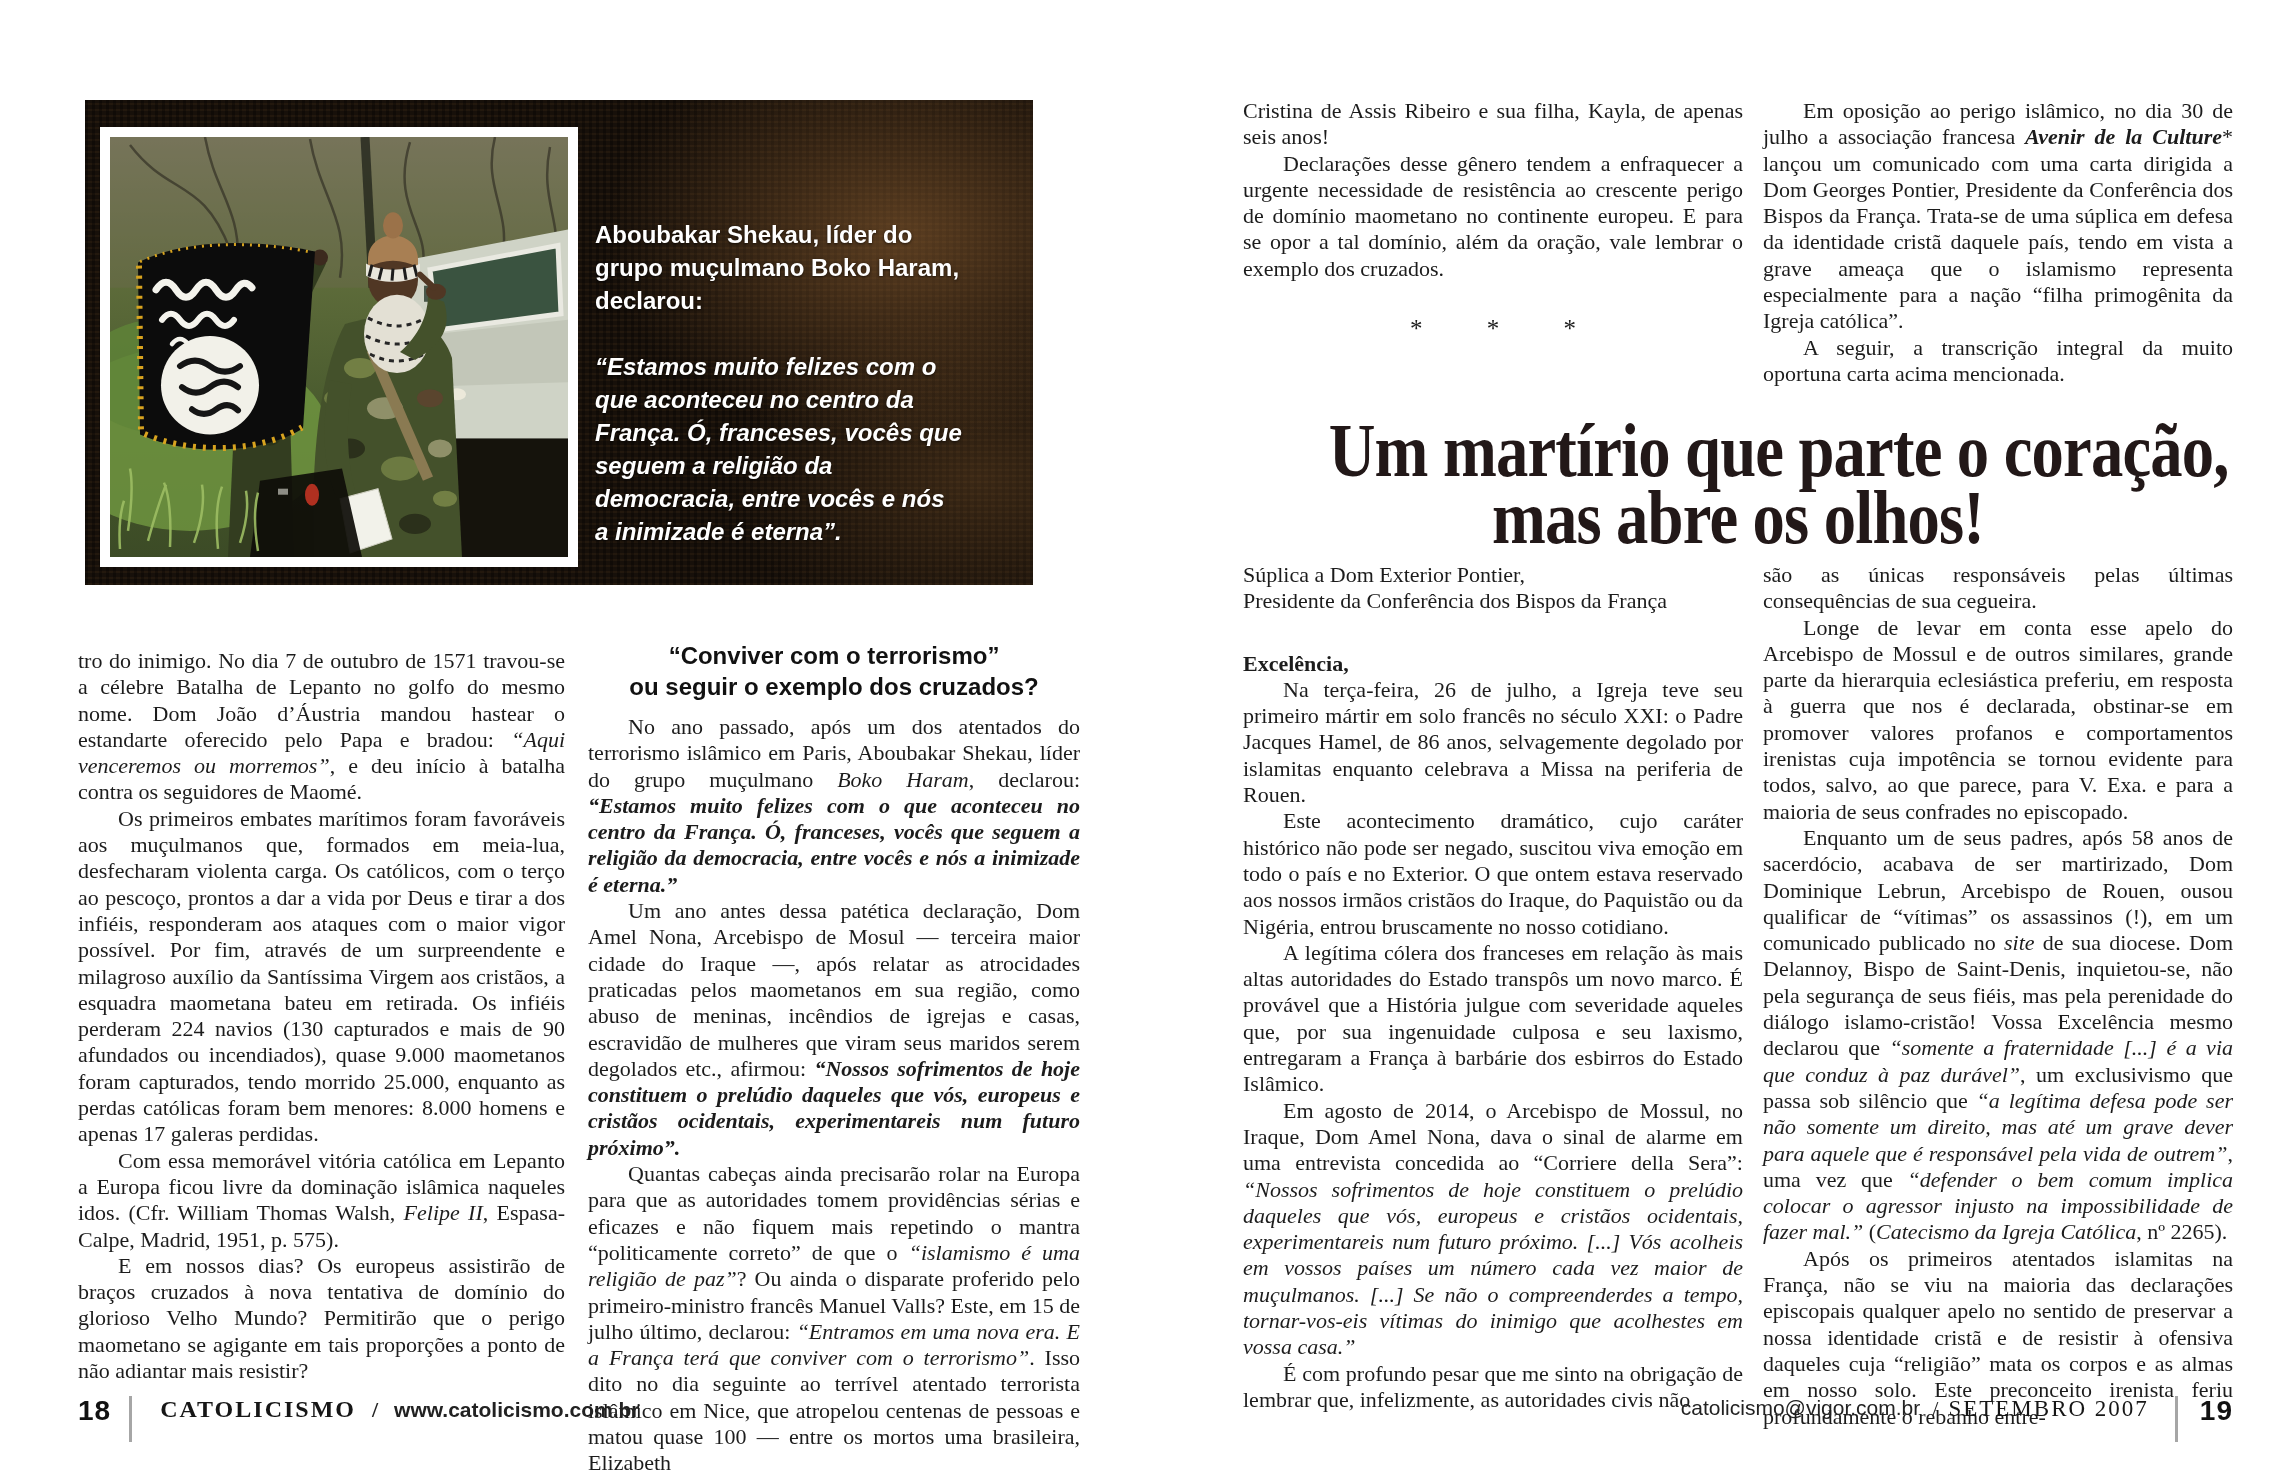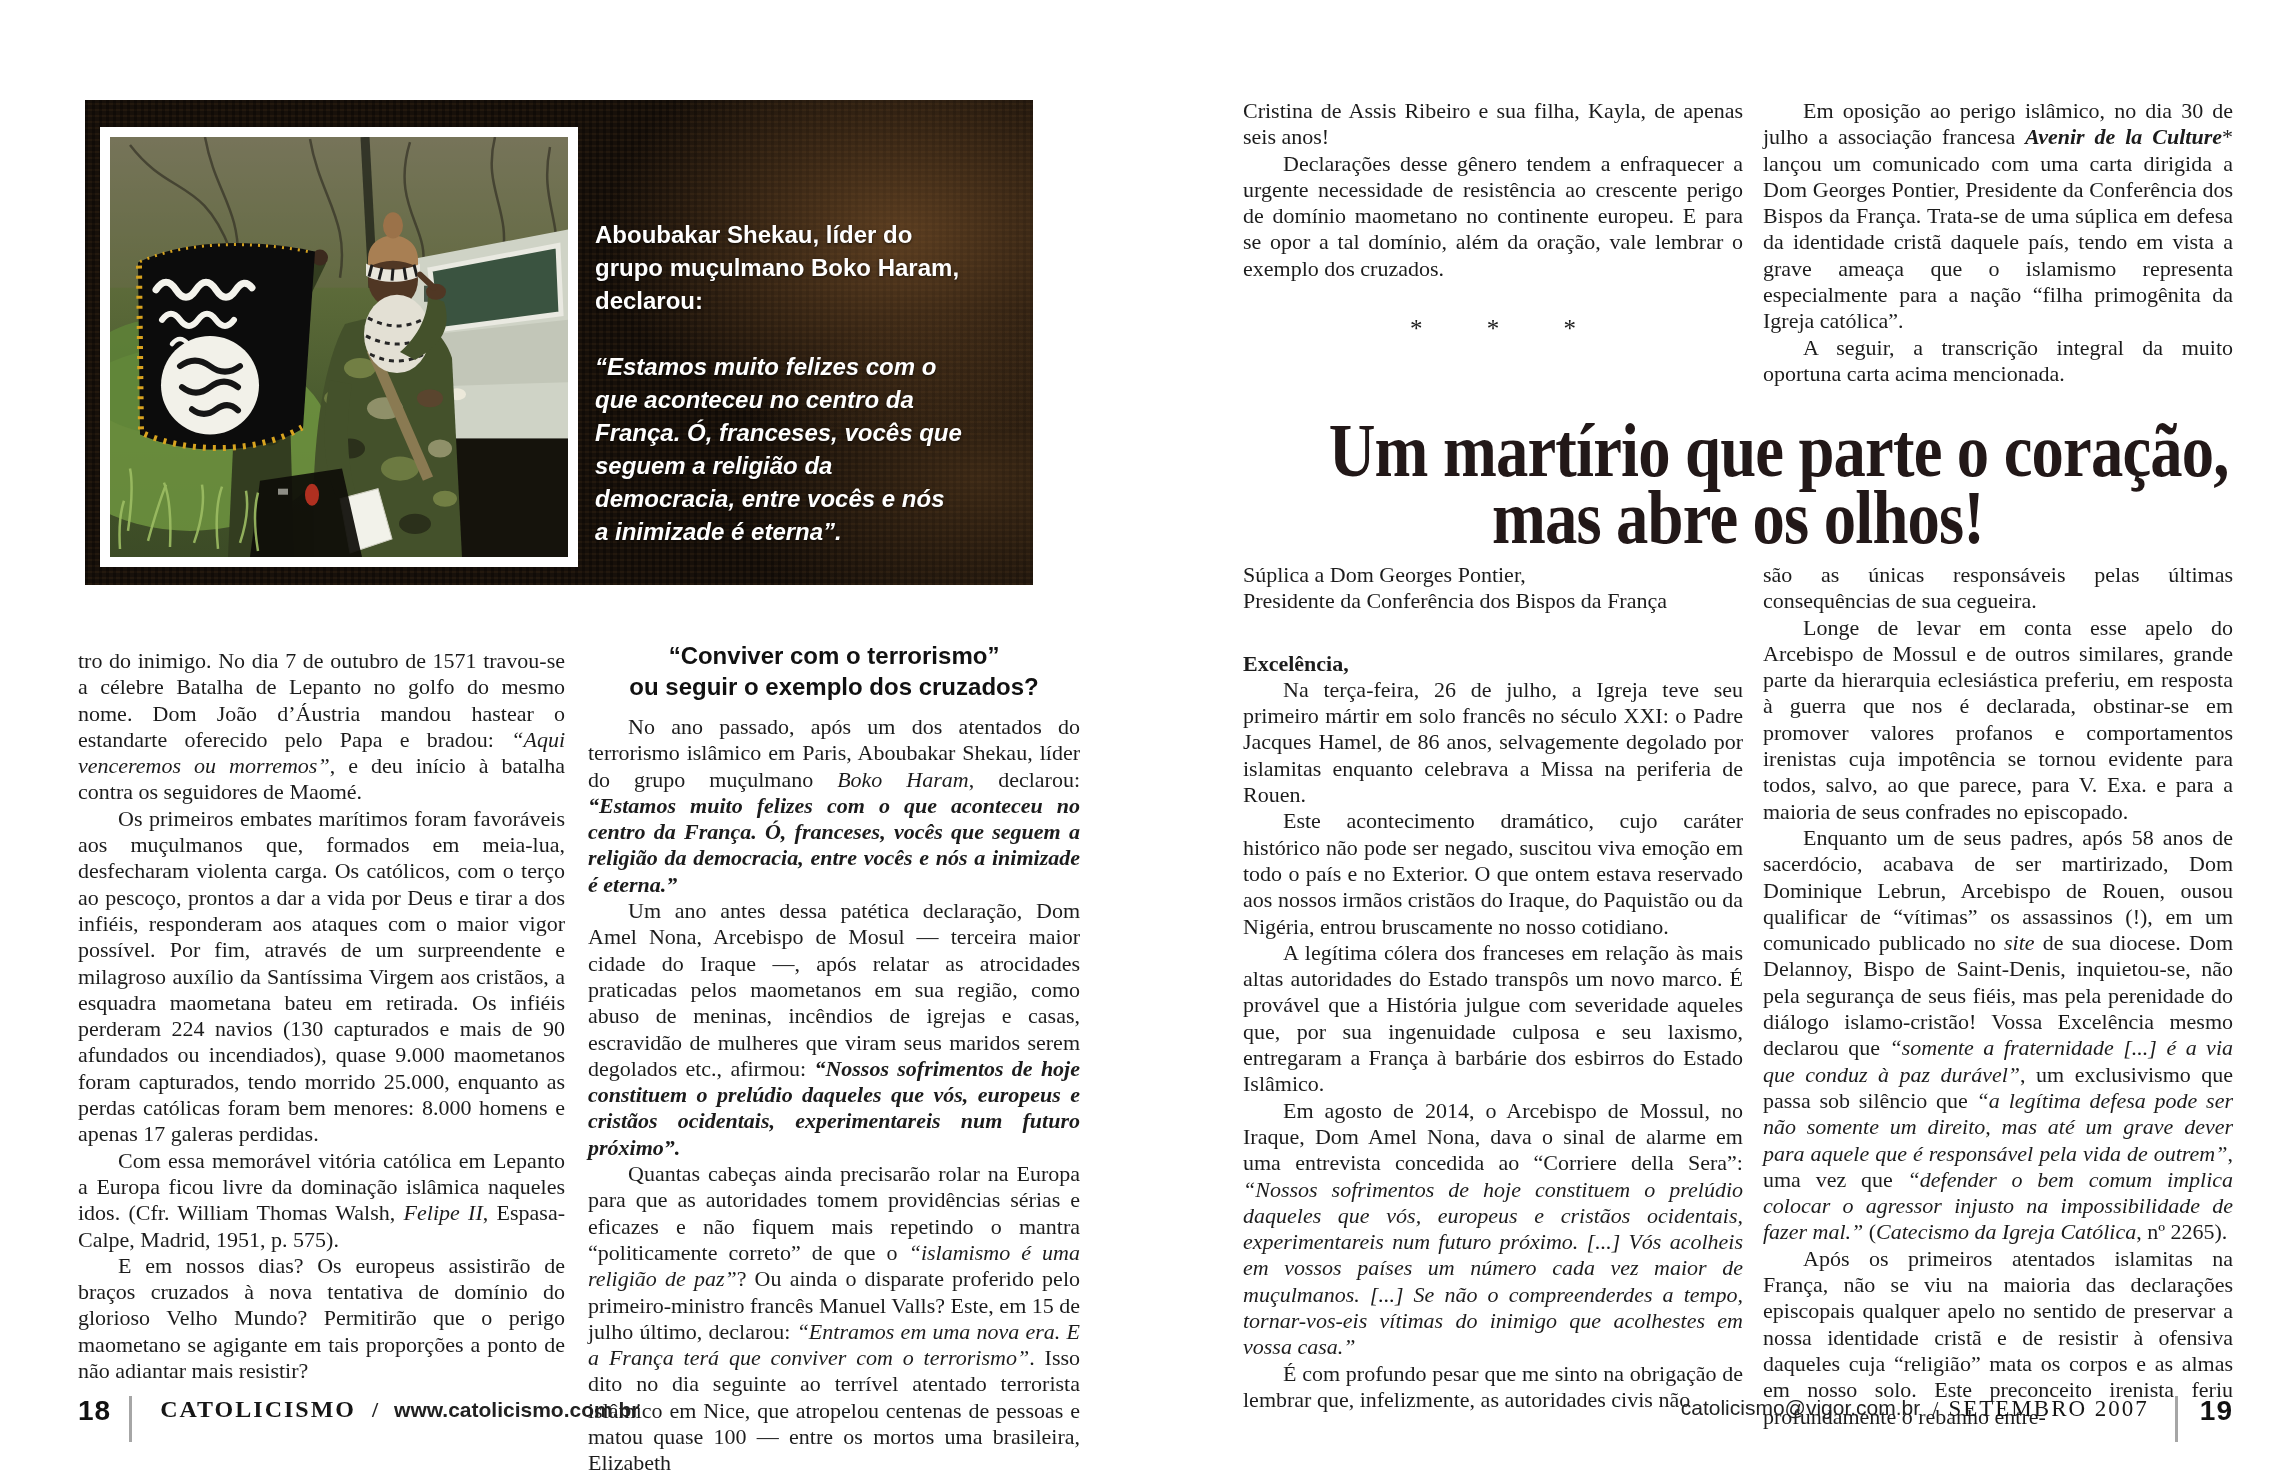--- a/index.html
+++ b/index.html
@@ -249,21 +249,21 @@
       <p class="p">Em oposição ao perigo islâmico, no dia 30 de julho a associação francesa <b><i>Avenir de la Culture</i></b>* lançou um comunicado com uma carta dirigida a Dom Georges Pontier, Presidente da Conferência dos Bispos da França. Trata-se de uma súplica em defesa da identidade cristã daquele país, tendo em vista a grave ameaça que o islamismo representa especialmente para a nação “filha primogênita da Igreja católica”.</p>
       <p class="p">A seguir, a transcrição integral da muito oportuna carta acima mencionada.</p>
     </div>
 
     <h1 class="headline">
       <span class="headline-line">Um martírio que parte o coração,</span><br>
       <span class="headline-line">mas abre os olhos!</span>
     </h1>
 
     <div class="col col-r1-letter">
-      <p class="p subhead">Súplica a Dom Georges Pontier,</p>
+      <p class="p subhead">Súplica a Dom Exterior Pontier,</p>
       <p class="p subhead">Presidente da Conferência dos Bispos da França</p>
       <p class="p salutation">Excelência,</p>
       <p class="p">Na terça-feira, 26 de julho, a Igreja teve seu primeiro mártir em solo francês no século XXI: o Padre Jacques Hamel, de 86 anos, selvagemente degolado por islamitas enquanto celebrava a Missa na periferia de Rouen.</p>
       <p class="p">Este acontecimento dramático, cujo caráter histórico não pode ser negado, suscitou viva emoção em todo o país e no Exterior. O que ontem estava reservado aos nossos irmãos cristãos do Iraque, do Paquistão ou da Nigéria, entrou bruscamente no nosso cotidiano.</p>
       <p class="p">A legítima cólera dos franceses em relação às mais altas autoridades do Estado transpôs um novo marco. É provável que a História julgue com severidade aqueles que, por sua ingenuidade culposa e seu laxismo, entregaram a França à barbárie dos esbirros do Estado Islâmico.</p>
       <p class="p">Em agosto de 2014, o Arcebispo de Mossul, no Iraque, Dom Amel Nona, dava o sinal de alarme em uma entrevista concedida ao “Corriere della Sera”: <i>“Nossos sofrimentos de hoje constituem o prelúdio daqueles que vós, europeus e cristãos ocidentais, experimentareis num futuro próximo. [...] Vós acolheis em vossos países um número cada vez maior de muçulmanos. [...] Se não o compreenderdes a tempo, tornar-vos-eis vítimas do inimigo que acolhestes em vossa casa.”</i></p>
       <p class="p">É com profundo pesar que me sinto na obrigação de lembrar que, infelizmente, as autoridades civis não</p>
     </div>
 
     <div class="col col-r2-letter">

